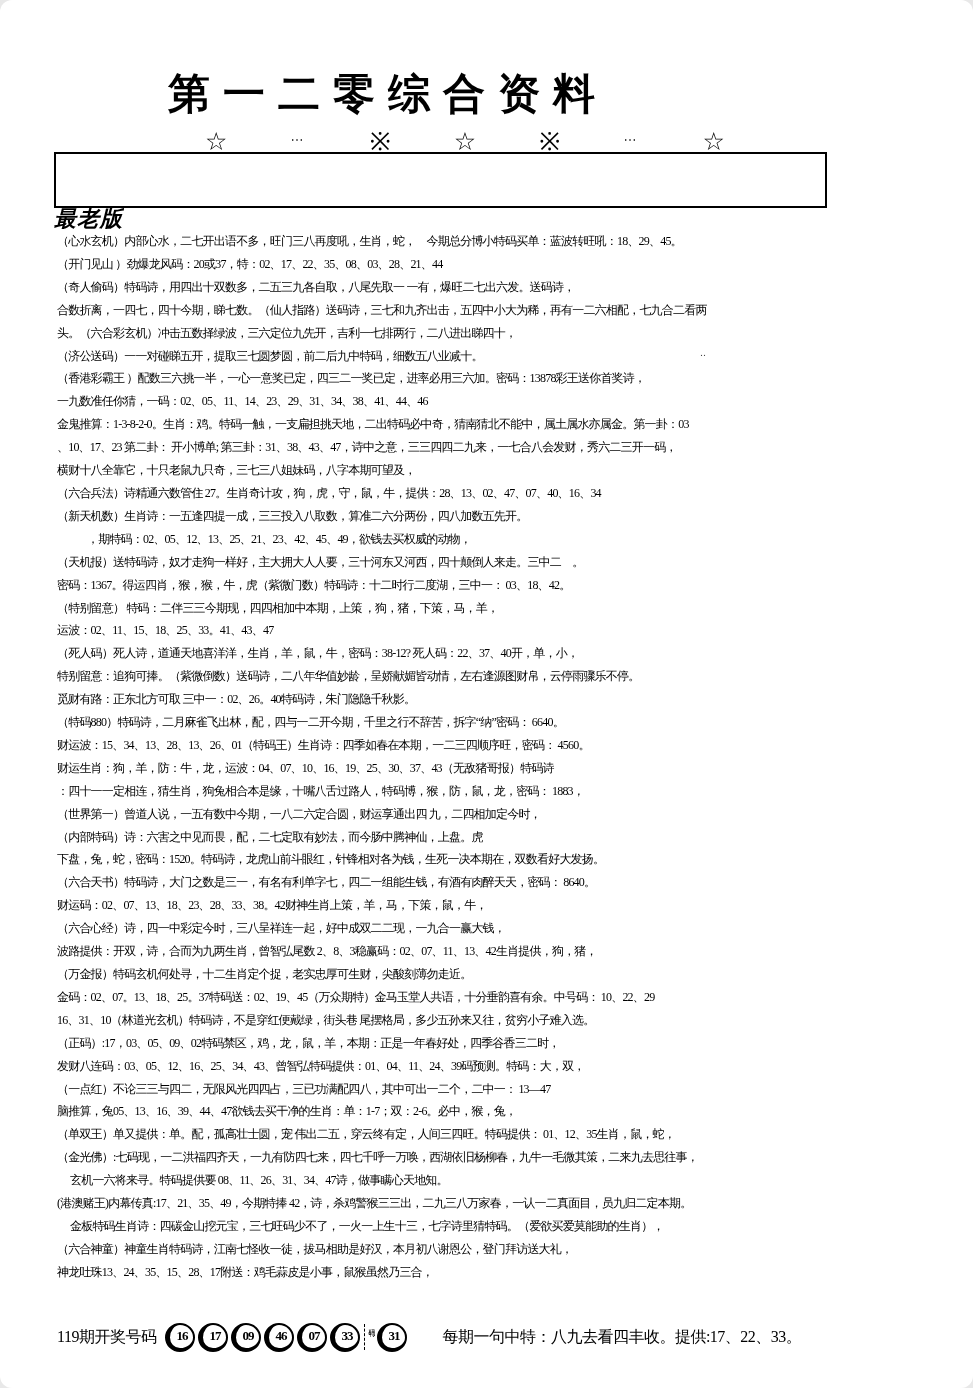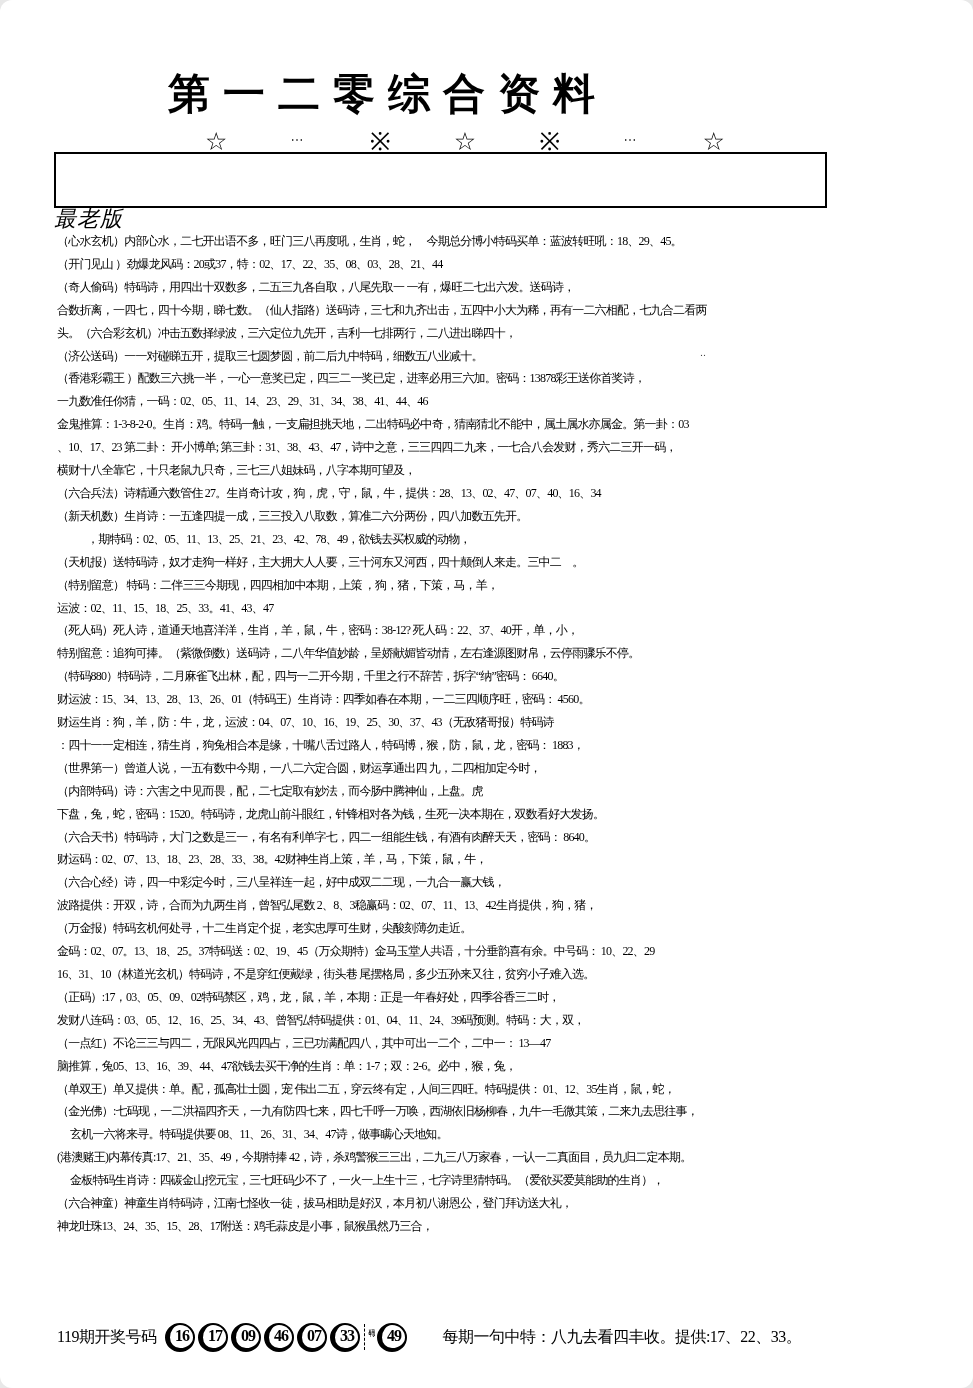--- a/index.html
+++ b/index.html
@@ -18,21 +18,21 @@
     display:flex;justify-content:space-between;align-items:flex-end;
     font-size:25px;line-height:28px;
   }
   .decor .d-dots{font-size:13px;letter-spacing:3px;padding-bottom:2px;}
   .frame-box{
     position:absolute;left:54px;top:152px;width:769px;height:52px;
     border:2px solid #000;background:#fff;
   }
   .section-label{
     position:absolute;left:54px;top:204px;
-    font-size:22px;font-weight:normal;font-style:italic;letter-spacing:1px;
+    font-size:22px;font-weight:bold;font-style:italic;letter-spacing:1px;
   }
   .body-lines{
     position:absolute;left:57px;top:230px;width:862px;
     font-size:12px;line-height:22.9px;
   }
   .tline{white-space:nowrap;letter-spacing:-0.8px;overflow:hidden;}
   .indent-lg{padding-left:30px;}
   .indent-sm{padding-left:13px;}
   .stray{
     position:absolute;left:700px;top:348px;font-size:9px;letter-spacing:5px;color:#333;
@@ -40,21 +40,21 @@
   .footer{
     position:absolute;left:57px;top:1320px;height:34px;
     display:flex;align-items:center;font-size:16px;justify-content:center;
   }
   .f-prefix{letter-spacing:-0.5px;margin-right:9px;white-space:nowrap;}
   .ball{
     display:inline-flex;align-items:center;justify-content:center;
     width:23px;height:23px;margin-right:3px;
     border:2px solid #000;border-left-width:5px;border-bottom-width:4px;
     border-radius:50%;
-    font-weight:bold;font-size:16px;letter-spacing:-1px;
+    font-weight:bold;font-size:13px;letter-spacing:-1px;
     background:#fff;
   }
   .ball-sep{
     display:inline-block;height:26px;margin:0 2px 0 1px;padding-left:2px;
     border-left:1px dashed #000;
     writing-mode:vertical-rl;font-size:7px;line-height:8px;letter-spacing:0;
     white-space:nowrap;overflow:hidden;
   }
   .f-note{margin-left:32px;letter-spacing:-0.5px;white-space:nowrap;}
 </style>
@@ -86,26 +86,28 @@
       <div class="tline">合数折离，一四七，四十今期，睇七数。（仙人指路）送码诗，三七和九齐出击，五四中小大为稀，再有一二六相配，七九合二看两</div>
       <div class="tline">头。（六合彩玄机）冲击五数择绿波，三六定位九先开，吉利一七排两行，二八进出睇四十，</div>
       <div class="tline">（济公送码）一一对碰睇五开，提取三七圆梦圆，前二后九中特码，细数五八业减十。</div>
       <div class="tline">（香港彩霸王 ）配数三六挑一半，一心一意奖已定，四三二一奖已定，进率必用三六加。密码：13878彩王送你首奖诗，</div>
       <div class="tline">一九数准任你猜，一码：02、05、11、14、23、29、31、34、38、41、44、46</div>
       <div class="tline">金鬼推算：1-3-8-2-0。生肖：鸡。特码一触，一支扁担挑天地，二出特码必中奇，猜南猜北不能中，属土属水亦属金。第一卦：03</div>
       <div class="tline">、10、17、23 第二卦： 开小博单; 第三卦：31、38、43、47，诗中之意，三三四四二九来，一七合八会发财，秀六二三开一码，</div>
       <div class="tline">横财十八全靠它，十只老鼠九只奇，三七三八姐妹码，八字本期可望及，</div>
       <div class="tline">（六合兵法）诗精通六数管住 27。生肖奇计攻，狗，虎，守，鼠，牛，提供：28、13、02、47、07、40、16、34</div>
       <div class="tline">（新天机数）生肖诗：一五逢四提一成，三三投入八取数，算准二六分两份，四八加数五先开。</div>
-      <div class="tline indent-lg">，期特码：02、05、11、13、25、21、23、42、78、49，欲钱去买权威的动物，</div>
+      <div class="tline indent-lg">，期特码：02、05、12、13、25、21、23、42、45、49，欲钱去买权威的动物，</div>
       <div class="tline">（天机报）送特码诗，奴才走狗一样好，主大拥大人人要，三十河东又河西，四十颠倒人来走。三中二　。</div>
+      <div class="tline">密码：1367。得运四肖，猴，猴，牛，虎（紫微门数）特码诗：十二时行二度湖，三中一： 03、18、42。</div>
       <div class="tline">（特别留意） 特码：二伴三三今期现，四四相加中本期，上策 ，狗，猪，下策，马，羊，</div>
       <div class="tline">运波：02、11、15、18、25、33。41、43、47</div>
       <div class="tline">（死人码）死人诗，道通天地喜洋洋，生肖，羊，鼠，牛，密码：38-12? 死人码：22、37、40开，单，小，</div>
       <div class="tline">特别留意：追狗可捧。（紫微倒数）送码诗，二八年华值妙龄，呈娇献媚皆动情，左右逢源图财帛，云停雨骤乐不停。</div>
+      <div class="tline">觅财有路：正东北方可取 三中一：02、26。40特码诗，朱门隐隐千秋影。</div>
       <div class="tline">（特码880）特码诗，二月麻雀飞出林，配，四与一二开今期，千里之行不辞苦，拆字“纳”密码： 6640。</div>
       <div class="tline">财运波：15、34、13、28、13、26、01（特码王）生肖诗：四季如春在本期，一二三四顺序旺，密码： 4560。</div>
       <div class="tline">财运生肖：狗，羊，防：牛，龙，运波：04、07、10、16、19、25、30、37、43（无敌猪哥报）特码诗</div>
       <div class="tline">：四十一一定相连，猜生肖，狗兔相合本是缘，十嘴八舌过路人，特码博，猴，防，鼠，龙，密码： 1883，</div>
       <div class="tline">（世界第一）曾道人说，一五有数中今期，一八二六定合圆，财运享通出四 九，二四相加定今时，</div>
       <div class="tline">（内部特码）诗：六害之中见而畏，配，二七定取有妙法，而今肠中腾神仙，上盘。虎</div>
       <div class="tline">下盘，兔，蛇，密码：1520。特码诗，龙虎山前斗眼红，针锋相对各为钱，生死一决本期在，双数看好大发扬。</div>
       <div class="tline">（六合天书）特码诗，大门之数是三一，有名有利单字七，四二一组能生钱，有酒有肉醉天天，密码： 8640。</div>
       <div class="tline">财运码：02、07、13、18、23、28、33、38。42财神生肖上策，羊，马，下策，鼠，牛，</div>
       <div class="tline">（六合心经）诗，四一中彩定今时，三八呈祥连一起，好中成双二二现，一九合一赢大钱，</div>
@@ -131,18 +133,18 @@
   <div class="footer">
     <span class="f-prefix">119期开奖号码</span>
     <span id="balls" style="display:inline-flex;align-items:center;">
         <span class="ball">16</span>
         <span class="ball">17</span>
         <span class="ball">09</span>
         <span class="ball">46</span>
         <span class="ball">07</span>
         <span class="ball">33</span>
         <span class="ball-sep">特码</span>
-        <span class="ball">49</span>
+        <span class="ball">31</span>
       </span>
     <span class="f-note">每期一句中特：八九去看四丰收。提供:17、22、33。</span>
   </div>
 
 </div>
 
 </body></html>

